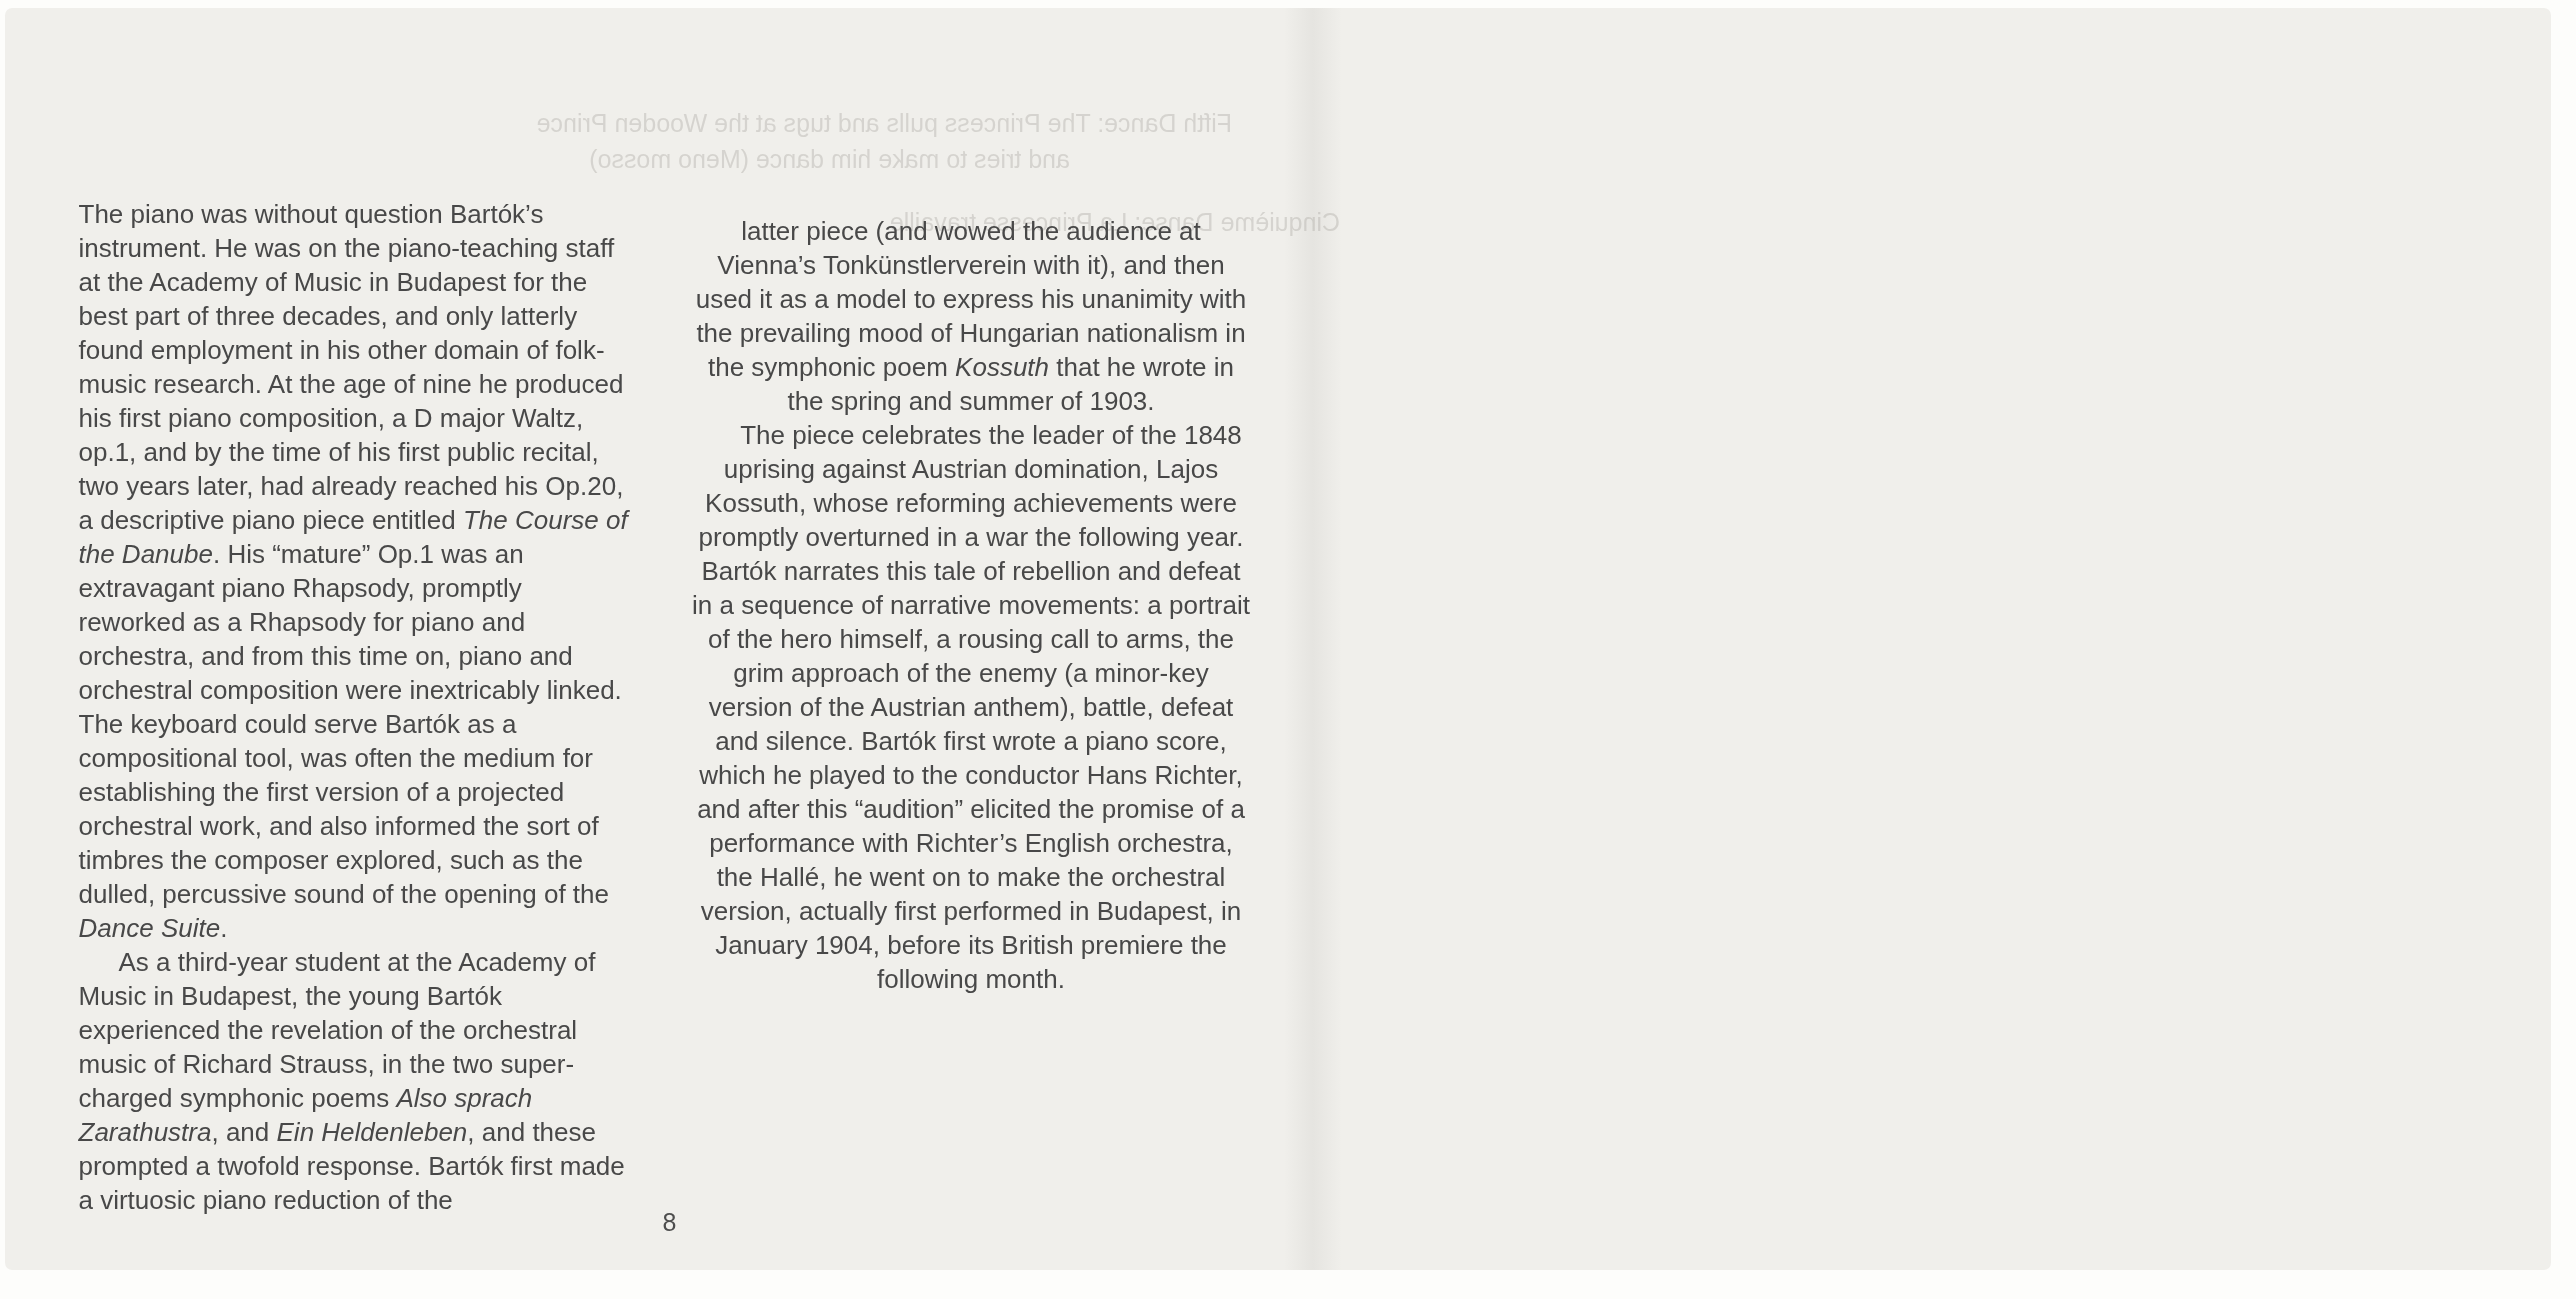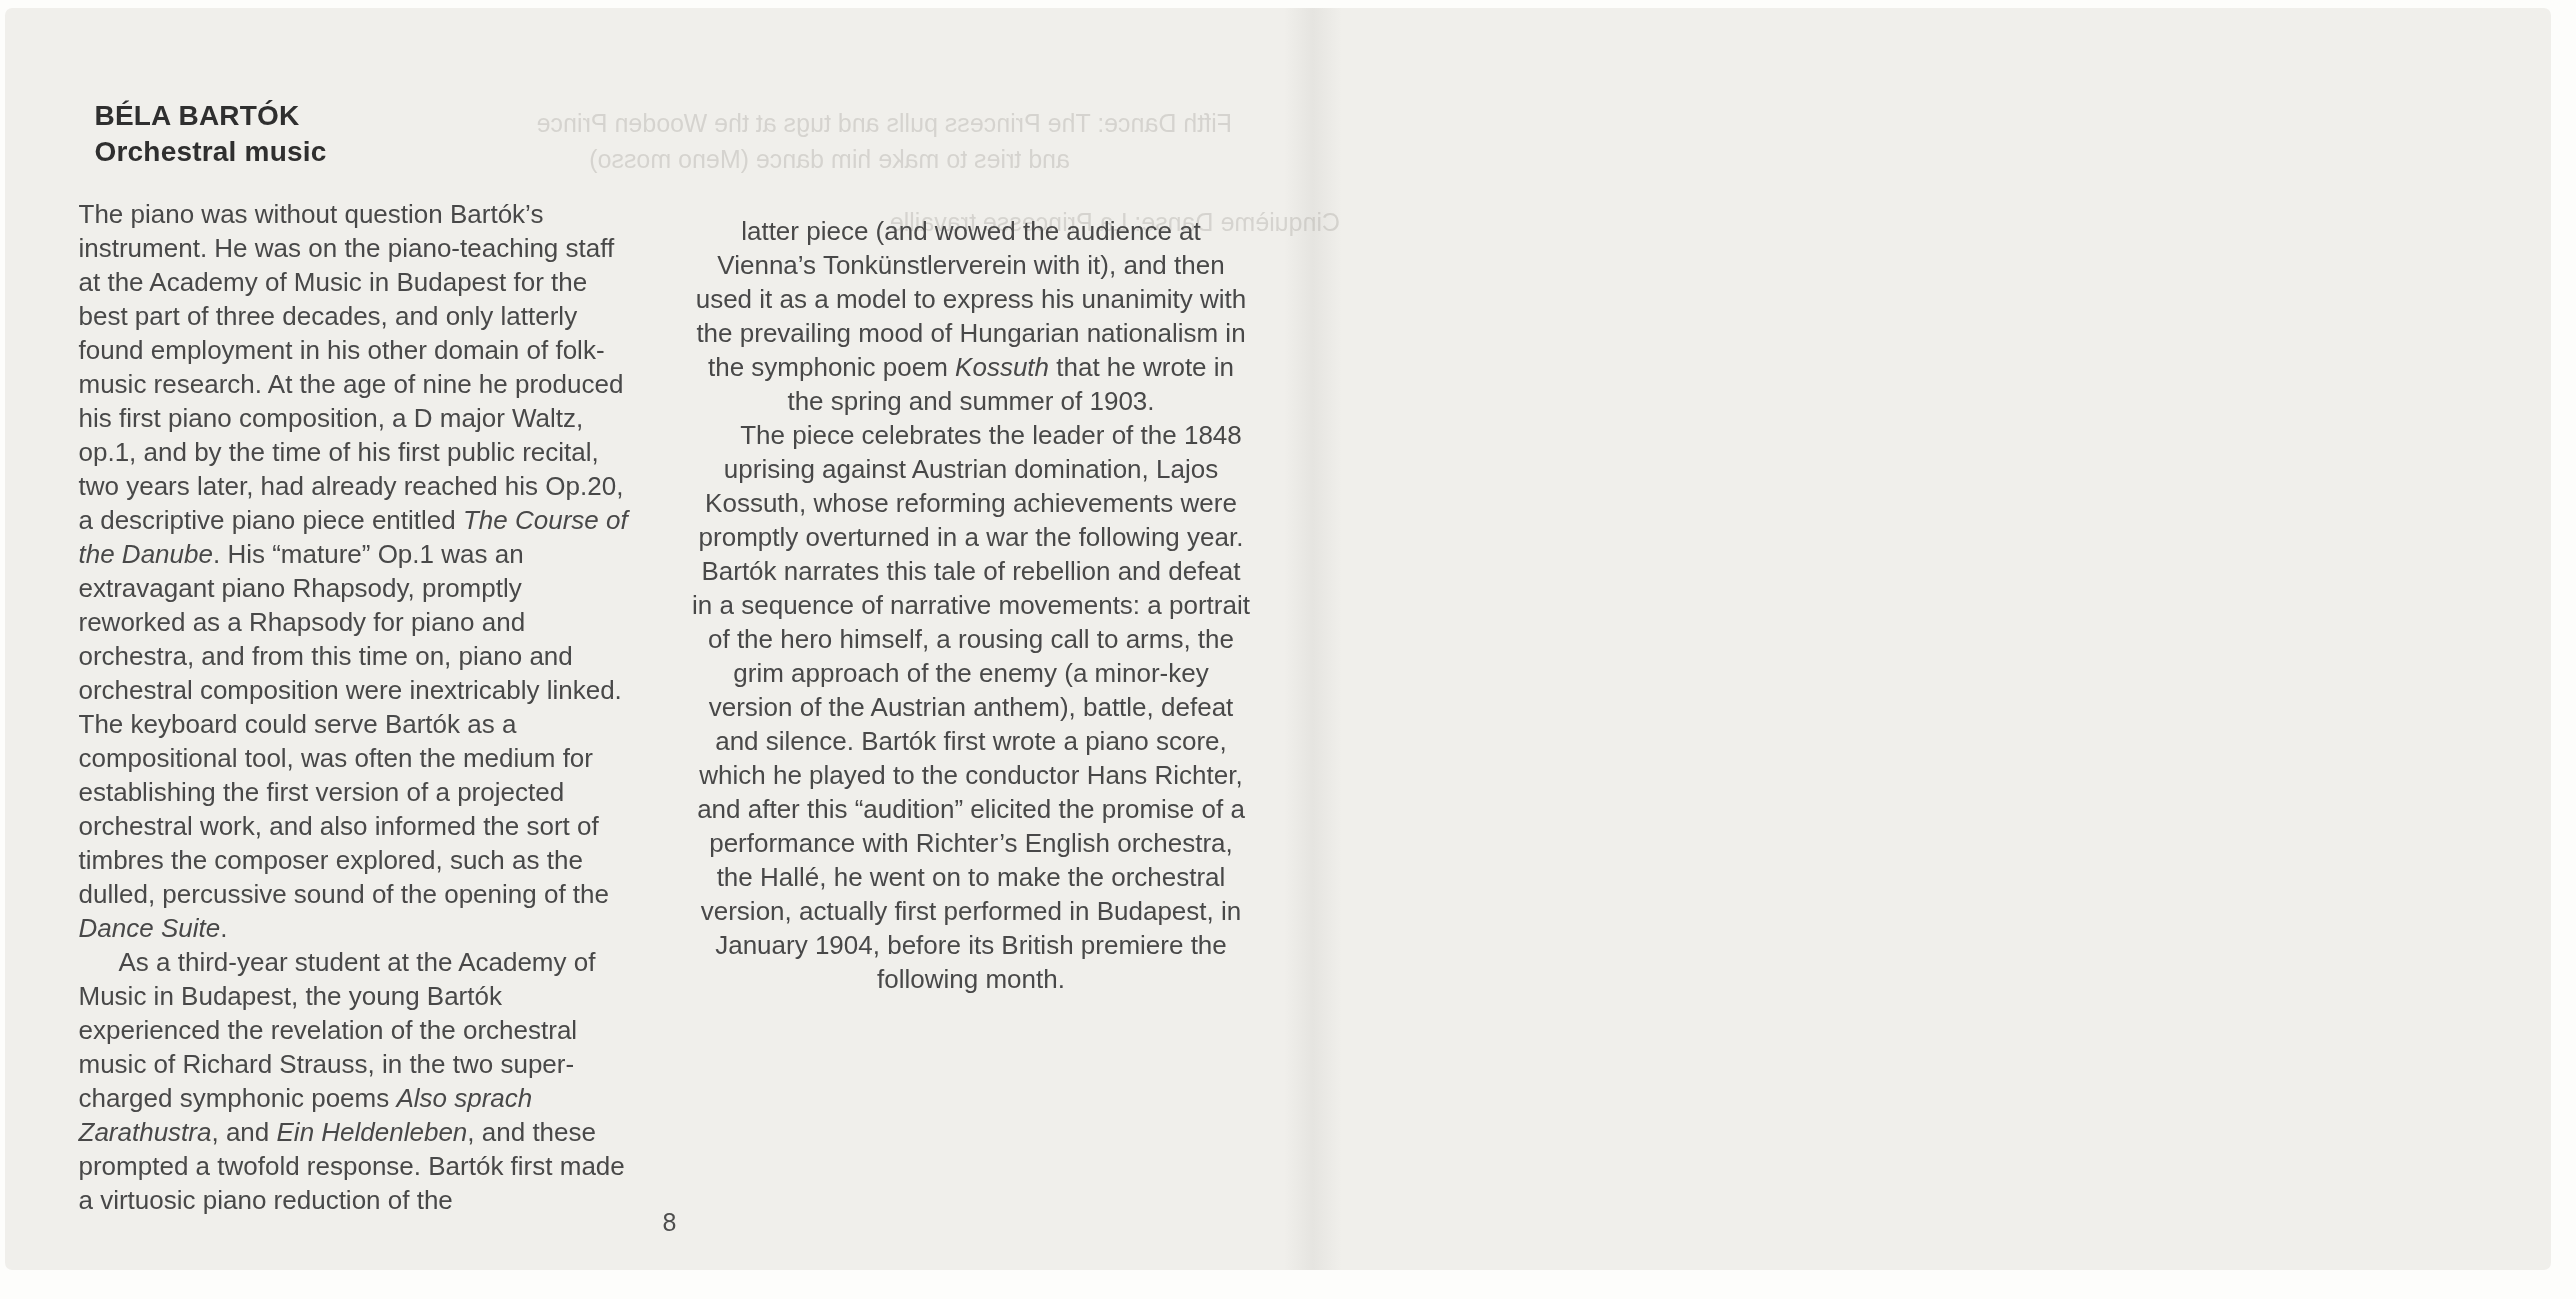--- a/index.html
+++ b/index.html
@@ -34,24 +34,20 @@
   <div class="booklet">
     <div class="gutter"></div>
 
     <div class="ghosts">
         <span class="ghost" style="left: 253px; top: 101px; width: 974px;">Fifth Dance: The Princess pulls and tugs at the Wooden Prince</span>
         <span class="ghost" style="left: 253px; top: 137px; width: 812px;">and tries to make him dance (Meno mosso)</span>
         <span class="ghost" style="left: 776px; top: 200px; width: 559px;">Cinquième Danse: La Princesse travaille</span>
       </div>
 
     <div class="page left">
-      <div class="heading">
-        <div>BÉLA BARTÓK</div>
-        <div>Orchestral music</div>
-      </div>
       <div class="col" id="l-col1">
           <p class="para"><span class="run">The piano was without question Bartók’s instrument. He was on the piano-teaching staff at the Academy of Music in Budapest for the best part of three decades, and only latterly found employment in his other domain of folk-music research. At the age of nine he produced his first piano composition, a D major Waltz, op.1, and by the time of his first public recital, two years later, had already reached his Op.20, a descriptive piano piece entitled </span><span class="run italic">The Course of the Danube</span><span class="run">. His “mature” Op.1 was an extravagant piano Rhapsody, promptly reworked as a Rhapsody for piano and orchestra, and from this time on, piano and orchestral composition were inextricably linked. The keyboard could serve Bartók as a compositional tool, was often the medium for establishing the first version of a projected orchestral work, and also informed the sort of timbres the composer explored, such as the dulled, percussive sound of the opening of the </span><span class="run italic">Dance Suite</span><span class="run">.</span></p>
           <p class="para indent"><span class="run">As a third-year student at the Academy of Music in Budapest, the young Bartók experienced the revelation of the orchestral music of Richard Strauss, in the two super-charged symphonic poems </span><span class="run italic">Also sprach Zarathustra</span><span class="run">, and </span><span class="run italic">Ein Heldenleben</span><span class="run">, and these prompted a twofold response. Bartók first made a virtuosic piano reduction of the</span></p>
         </div>
       <div class="col" id="l-col2">
           <p class="para"><span class="run">latter piece (and wowed the audience at Vienna’s Tonkünstlerverein with it), and then used it as a model to express his unanimity with the prevailing mood of Hungarian nationalism in the symphonic poem </span><span class="run italic">Kossuth</span><span class="run"> that he wrote in the spring and summer of 1903.</span></p>
           <p class="para indent"><span class="run">The piece celebrates the leader of the 1848 uprising against Austrian domination, Lajos Kossuth, whose reforming achievements were promptly overturned in a war the following year. Bartók narrates this tale of rebellion and defeat in a sequence of narrative movements: a portrait of the hero himself, a rousing call to arms, the grim approach of the enemy (a minor-key version of the Austrian anthem), battle, defeat and silence. Bartók first wrote a piano score, which he played to the conductor Hans Richter, and after this “audition” elicited the promise of a performance with Richter’s English orchestra, the Hallé, he went on to make the orchestral version, actually first performed in Budapest, in January 1904, before its British premiere the following month.</span></p>
         </div>
       <div class="pagenum" id="pn-8">8</div>
     </div>

